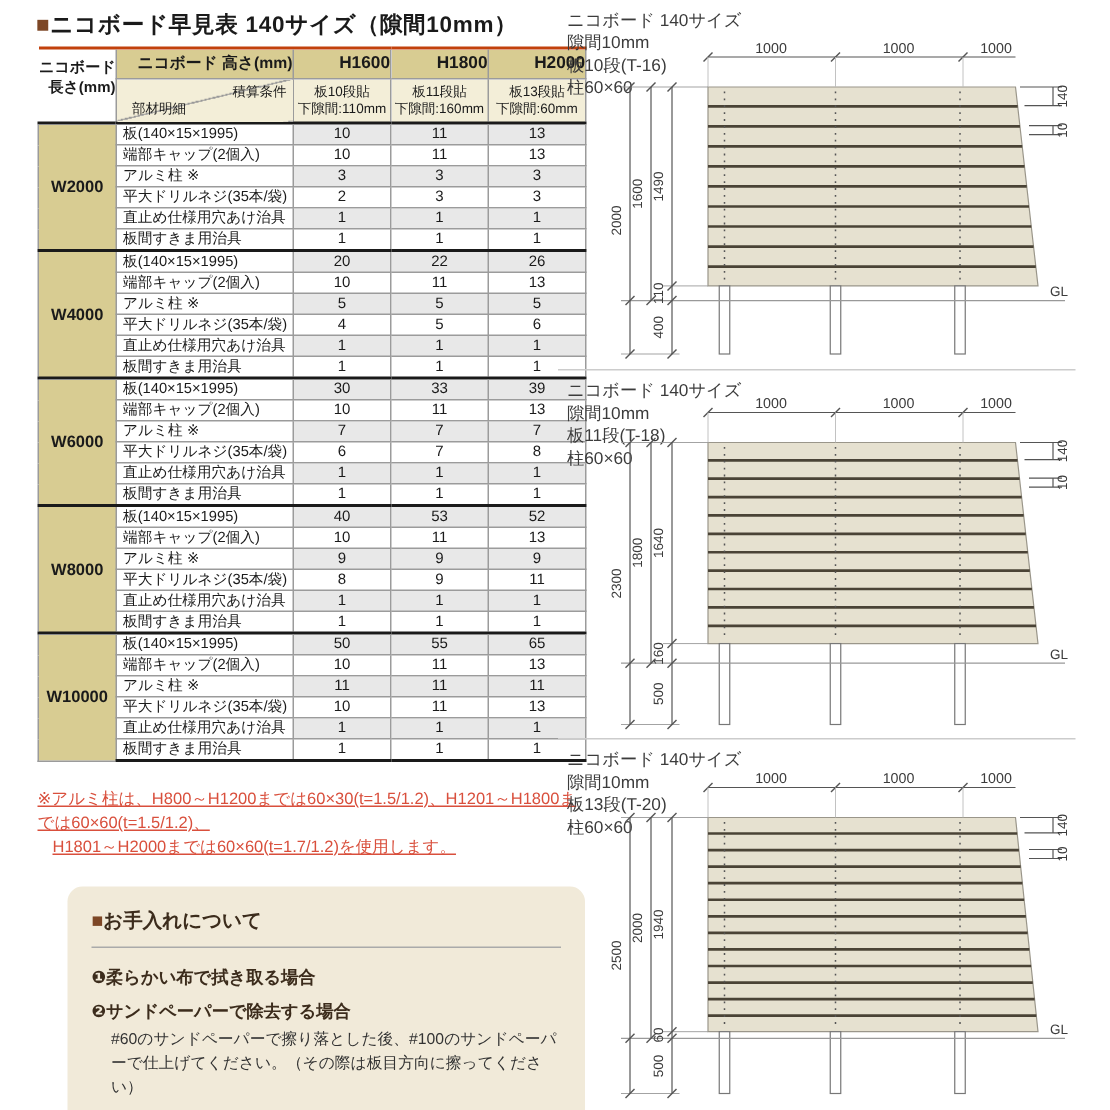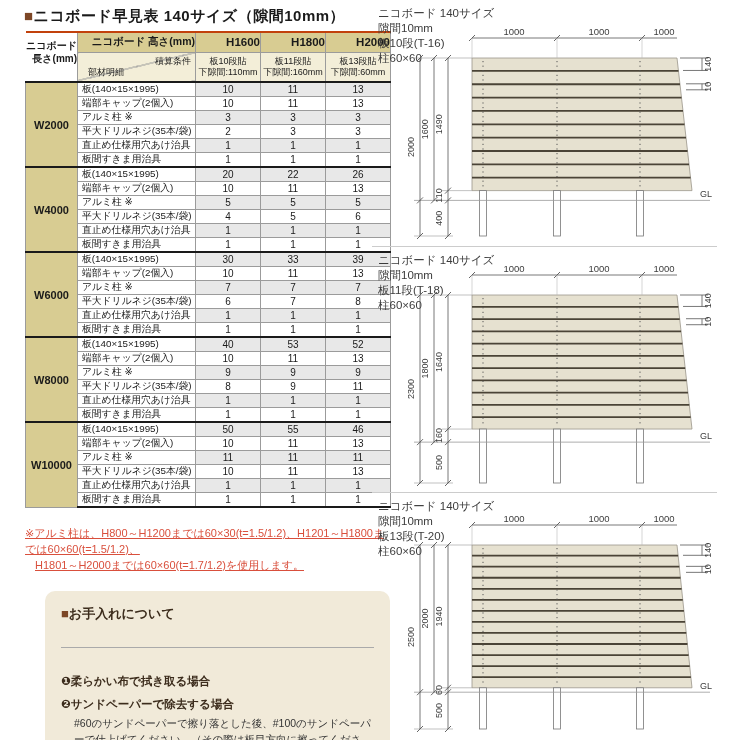--- a/index.html
+++ b/index.html
@@ -32,21 +32,21 @@
   #spec-table tr.even td.val{background:#fff;}
   #spec-table tr.gstart td{border-top:2px solid #1a1a1a;}
   #spec-table thead tr:first-child th{border-top:2px solid #c2410c;text-align:right;}
   #spec-table thead tr:last-child th,#spec-table thead tr:last-child td{border-bottom:2px solid #1a1a1a;}
   #spec-table tbody tr:last-child td{border-bottom:2px solid #1a1a1a;}
 
   .footnote{margin:18px 0 0 25px; font-size:11px; line-height:1.45; color:var(--footnote-red);text-decoration:underline;}
   .footnote .l2{padding-left:10px;}
 
   .care-box{margin:17px 0 0 45px; width:345px; background:var(--care-bg); border-radius:10px; padding:14px 16px 14px 16px;}
-  .care-title{font-size:13px; font-weight:bold; color:#3c2c1c; border-bottom:1px solid #aaa; padding-bottom:24px; margin-bottom:26px;}
+  .care-title{font-size:13px; font-weight:bold; color:#3c2c1c; border-bottom:1px solid #aaa; padding-bottom:8px; margin-bottom:12px;}
   .care-title .sq{color:var(--accent-brown);}
   .care-item{margin-bottom:8px;}
   .care-item h4{font-size:11.5px; color:#3c2c1c; margin-bottom:3px; font-weight:bold;}
   .care-item p{font-size:10.5px; line-height:1.55; color:#333; margin-left:13px;}
 
   .diagram-section{width:345px; height:246px; position:relative;}
   .diagram-section + .diagram-section{border-top:1px solid #ccc;}
   .diagram-section svg{display:block;}
 </style>
 </head>
@@ -236,21 +236,21 @@
             <td class="part">板間すきま用治具</td>
             <td class="val">1</td>
             <td class="val">1</td>
             <td class="val">1</td>
           </tr>
           <tr class="odd gstart">
             <td class="wlabel" rowspan="6">W10000</td>
             <td class="part">板(140×15×1995)</td>
             <td class="val">50</td>
             <td class="val">55</td>
-            <td class="val">46</td>
+            <td class="val">65</td>
           </tr>
           <tr class="even">
             <td class="part">端部キャップ(2個入)</td>
             <td class="val">10</td>
             <td class="val">11</td>
             <td class="val">13</td>
           </tr>
           <tr class="odd">
             <td class="part">アルミ柱 ※</td>
             <td class="val">11</td>

